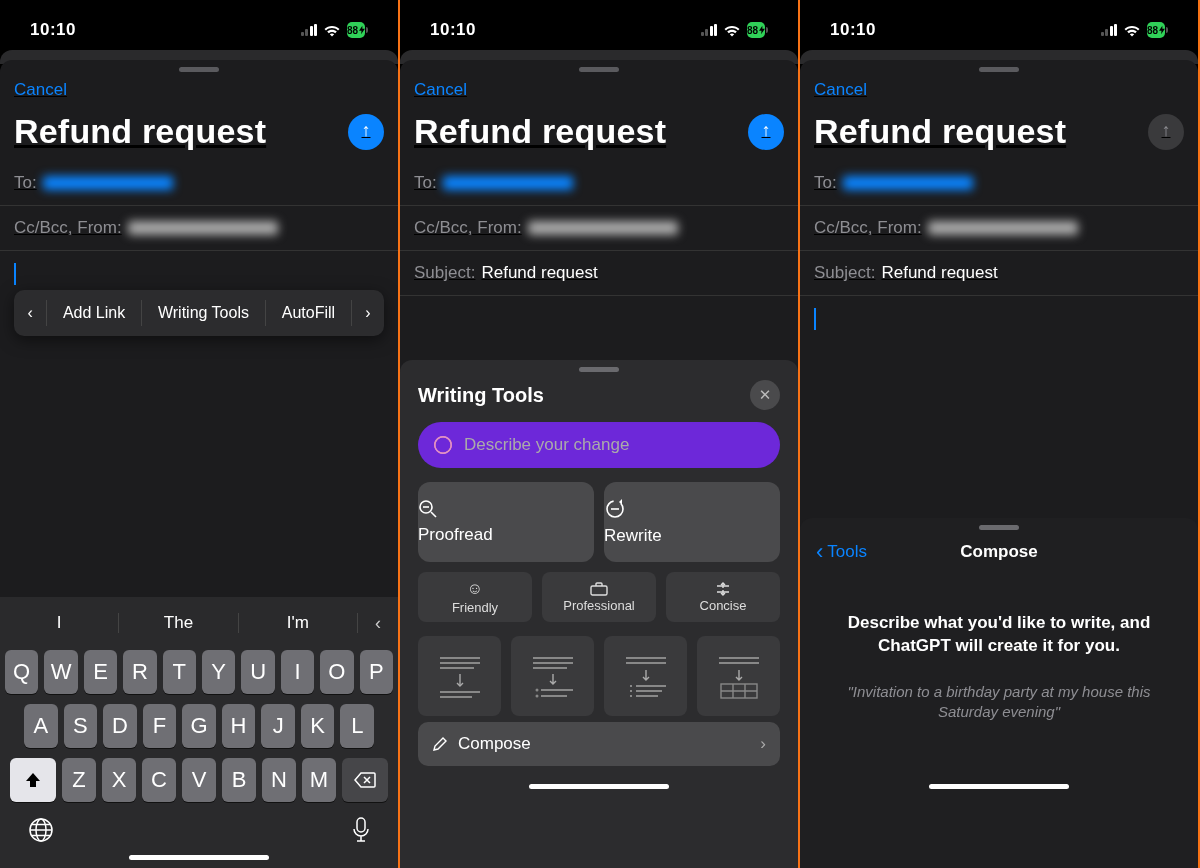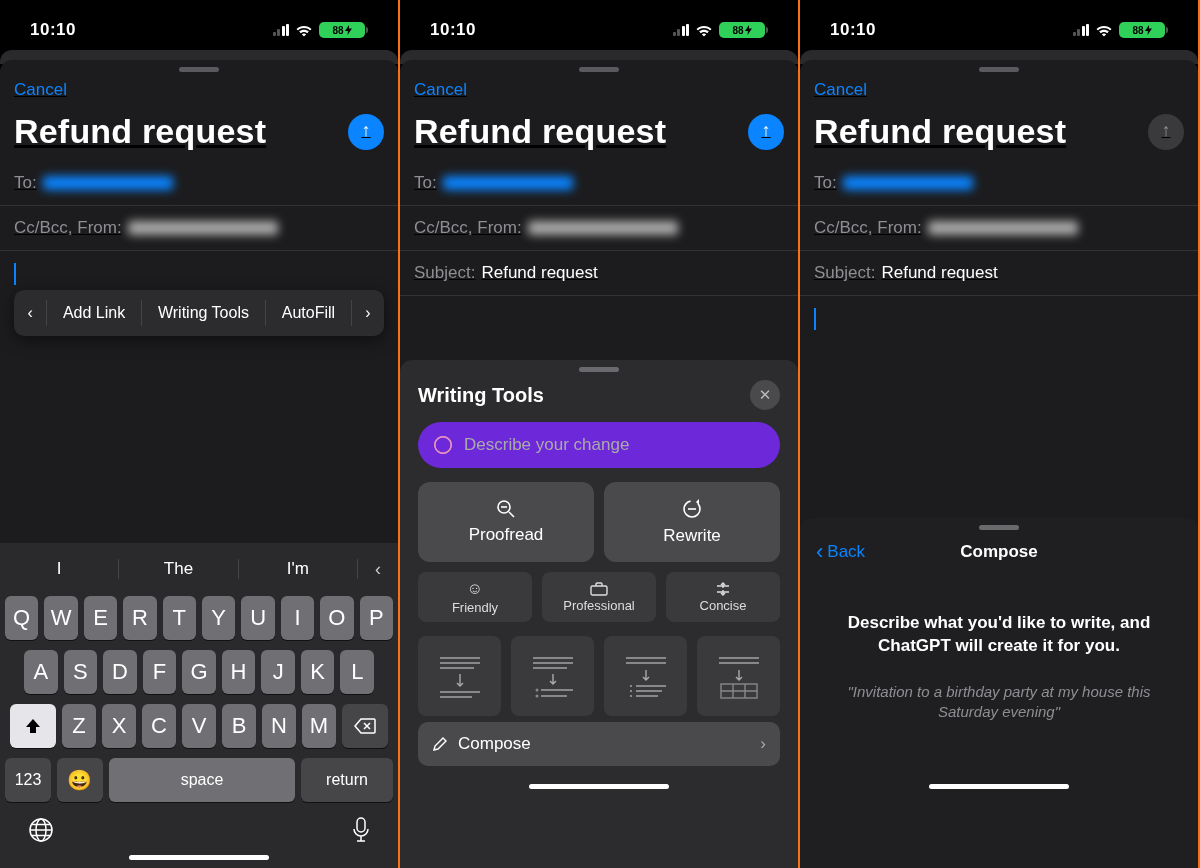--- a/index.html
+++ b/index.html
@@ -10,21 +10,21 @@
   
   .status { display: flex; justify-content: space-between; align-items: center; padding: 12px 30px 6px; height: 54px; color: #fff; font-weight: 600; font-size: 17px; }
   .status-left { letter-spacing: 0.5px; }
   .status-right { display: flex; align-items: center; gap: 6px; }
   .sig-bars { display: inline-flex; align-items: flex-end; gap: 1.5px; height: 12px; }
   .sig-bars i { width: 3px; background: #fff; border-radius: 1px; }
   .sig-bars i.dim { background: #555; }
   .sig-bars i:nth-child(1){height:4px} .sig-bars i:nth-child(2){height:7px} .sig-bars i:nth-child(3){height:10px} .sig-bars i:nth-child(4){height:12px}
   .wifi { width: 18px; height: 13px; }
   .batt { display: inline-flex; align-items: center; gap:0; }
-  .batt-body { width: 46px; height: 16px; background: #30d158; border-radius: 5px; display:flex; align-items:center; justify-content:center; font-size:10px; font-weight:700; color:#000; position:relative; }
+  .batt-body { width: 18px; height: 16px; background: #30d158; border-radius: 5px; display:flex; align-items:center; justify-content:center; font-size:10px; font-weight:700; color:#000; position:relative; }
   .batt-tip { width:2px; height:6px; background:#555; border-radius:0 2px 2px 0; margin-left:1px;}
 
   
   .sheet { position:absolute; left:0; right:0; top:60px; bottom:0; background:#1c1c1e; border-radius: 12px 12px 0 0; overflow:hidden;text-decoration:underline; }
   .sheet-back { position:absolute; left:0; right:0; top:50px; height:14px; background:#2a2a2c; border-radius:12px 12px 0 0; }
   .grip { width:40px; height:5px; background:#5a5a5e; border-radius:3px; margin:7px auto 0; }
   .cancel-row { padding: 8px 14px 0; }
   .cancel { color:#0a84ff; font-size:17px; }
   .title-row { display:flex; align-items:center; justify-content:space-between; padding: 12px 14px 10px; }
   .title { color:#fff; font-weight:700; font-size:34px; letter-spacing:0.2px; }
@@ -69,21 +69,21 @@
   
   .wtpanel { position:absolute; left:0; right:0; top:300px; bottom:0; background:#2c2c2e; border-radius:12px 12px 0 0; padding:0 12px 12px; }
   .wtpanel .grip { background:#6a6a6e; }
   .wt-head { display:flex; align-items:center; justify-content:space-between; padding:8px 6px 12px; }
   .wt-title { color:#fff; font-size:20px; font-weight:700; }
   .wt-close { width:30px; height:30px; border-radius:50%; background:#4a4a4c; display:flex; align-items:center; justify-content:center; color:#bbb; font-size:15px; }
   .wt-input { background:#6d28d9; border-radius:24px; height:46px; display:flex; align-items:center; padding:0 14px; gap:10px; margin:0 6px 14px; }
   .wt-input .placeholder { color:#aaa; font-size:17px; }
   .wt-icon-swirl { width:22px; height:22px; }
   .wt-grid2 { display:flex; gap:10px; margin:0 6px 10px; }
-  .big-tile { flex:1; background:#4a4a4c; border-radius:12px; height:80px; display:flex; flex-direction:column; align-items:center; justify-content:center; gap:6px; color:#fff; font-size:17px; }
+  .big-tile { flex:1; background:#4a4a4c; border-radius:12px; height:80px; display:flex; flex-direction:column; align-items:flex-start; justify-content:center; gap:6px; color:#fff; font-size:17px; }
   .wt-grid3 { display:flex; gap:10px; margin:0 6px 14px; }
   .small-tile { flex:1; background:#3a3a3c; border-radius:8px; height:50px; display:flex; flex-direction:column; align-items:center; justify-content:center; gap:2px; color:#ddd; font-size:13px; }
   .wt-grid4 { display:flex; gap:10px; margin:0 6px 6px; }
   .doc-tile { flex:1; background:#3a3a3c; border-radius:8px; height:80px; display:flex; align-items:center; justify-content:center; }
   .doc-labels { display:flex; gap:10px; margin:4px 6px 12px; }
   .doc-label { flex:1; text-align:center; color:#ccc; font-size:13px; }
   .compose-row { background:#4a4a4c; border-radius:10px; height:44px; display:flex; align-items:center; justify-content:space-between; padding:0 14px; margin:0 6px; color:#fff; font-size:17px; }
   .chev { color:#aaa; }
 
   
@@ -203,26 +203,20 @@
         <div class="key letter">B</div>
         <div class="key letter">N</div>
         <div class="key letter">M</div>
         <div class="key wide">
               <svg width="22" height="16" viewBox="0 0 22 16">
                 <path d="M7 1 H20 A1 1 0 0 1 21 2 V14 A1 1 0 0 1 20 15 H7 L1 8 Z" fill="none" stroke="#fff" stroke-width="1.5"></path>
                 <path d="M10 5 L16 11 M16 5 L10 11" stroke="#fff" stroke-width="1.5"></path>
               </svg>
             </div>
       </div>
-      <div class="krow">
-        <div class="key num">123</div>
-        <div class="key emoji">😀</div>
-        <div class="key space">space</div>
-        <div class="key ret">return</div>
-      </div>
       <div class="kb-bottom">
         <span>
               <svg width="26" height="26" viewBox="0 0 26 26">
                 <circle cx="13" cy="13" r="11" fill="none" stroke="#fff" stroke-width="1.5"></circle>
                 <ellipse cx="13" cy="13" rx="5" ry="11" fill="none" stroke="#fff" stroke-width="1.5"></ellipse>
                 <path d="M2 13 H24 M3.5 7.5 H22.5 M3.5 18.5 H22.5" stroke="#fff" stroke-width="1.5"></path>
               </svg>
             </span>
         <span>
               <svg width="18" height="26" viewBox="0 0 18 26">
@@ -432,21 +426,21 @@
           <span class="label">Subject:</span>
           <span class="value">Refund request</span>
         </div>
     <div class="body-area"><span class="cursor"></span></div>
 
     <div class="cpanel">
       <div class="grip"></div>
       <div class="cp-head">
         <div class="cp-back">
               <span style="font-size:22px;line-height:1">‹</span>
-              <span>Back</span>
+              <span>Tools</span>
             </div>
         <div class="cp-title">Compose</div>
       </div>
       <div class="cp-desc">Describe what you'd like to write, and ChatGPT will create it for you.</div>
       <div class="cp-example">"Invitation to a birthday party at my house this Saturday evening"</div>
       <div class="home-ind" style="margin-top:62px"></div>
     </div>
   </div>
 </div>
 

